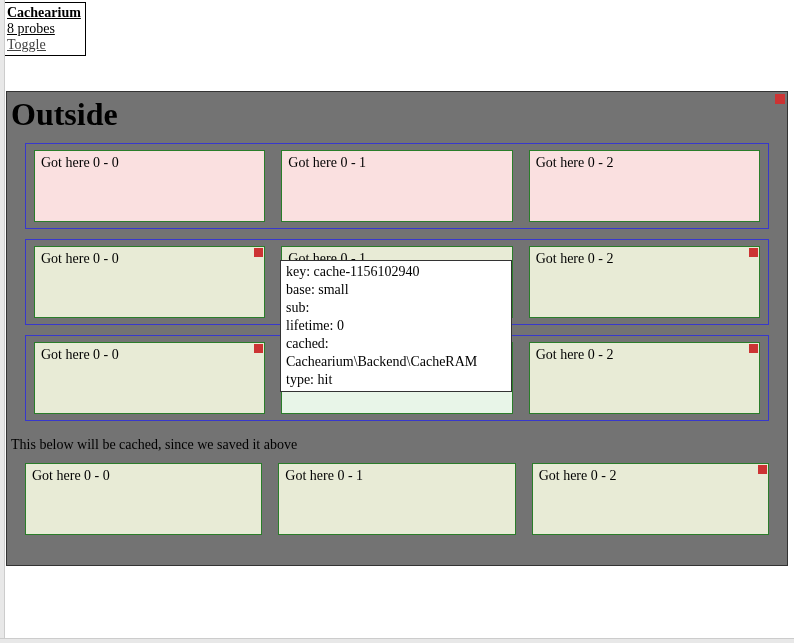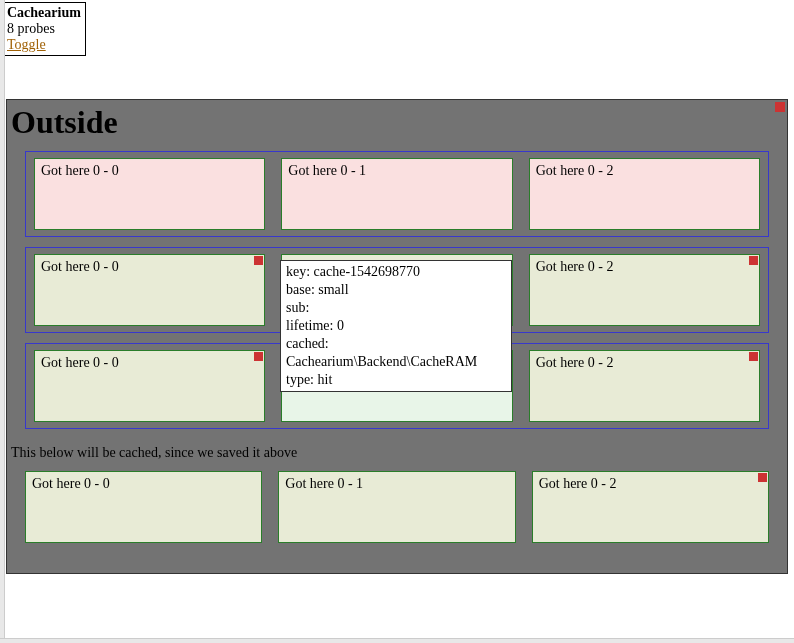--- a/index.html
+++ b/index.html
@@ -10,27 +10,28 @@
   background: #fff;
   width: 794px;
   height: 643px;
   overflow: hidden;
   position: relative;
 }
 .header-box {
   border: 1px solid #000;
   display: inline-block;
   padding: 2px 4px;
-  margin: 2px 0 8px 2px;
+  margin: 2px 0 0 2px;
   background: #fff;
+  text-decoration: underline;
 }
 .header-title { font-weight: bold; }
 .header-probes { }
 .header-toggle {
-  color: #a16207;
+  color: #404040;
   text-decoration: underline;
   cursor: pointer;
 }
 .main-panel {
   margin: 35px 6px 0 6px;
   border: 1px solid #333;
   background: #737373;
   padding: 2px 0 20px 0;
   position: relative;
 }
@@ -192,21 +193,21 @@
 <div class="watermark">
   <div class="wm-circle">牛</div>
   <div class="wm-text">
     <span class="wm-cn">小牛知识库</span>
     <span class="wm-en">XIAO NIU ZHI SHI KU</span>
   </div>
 </div>
 
 
 <div class="tooltip-box">
-  <div>key: cache-1542698770</div>
+  <div>key: cache-1156102940</div>
   <div>base: small</div>
   <div>sub:</div>
   <div>lifetime: 0</div>
   <div>cached: Cachearium\Backend\CacheRAM</div>
   <div>type: hit</div>
 </div>
 
 
 
 

